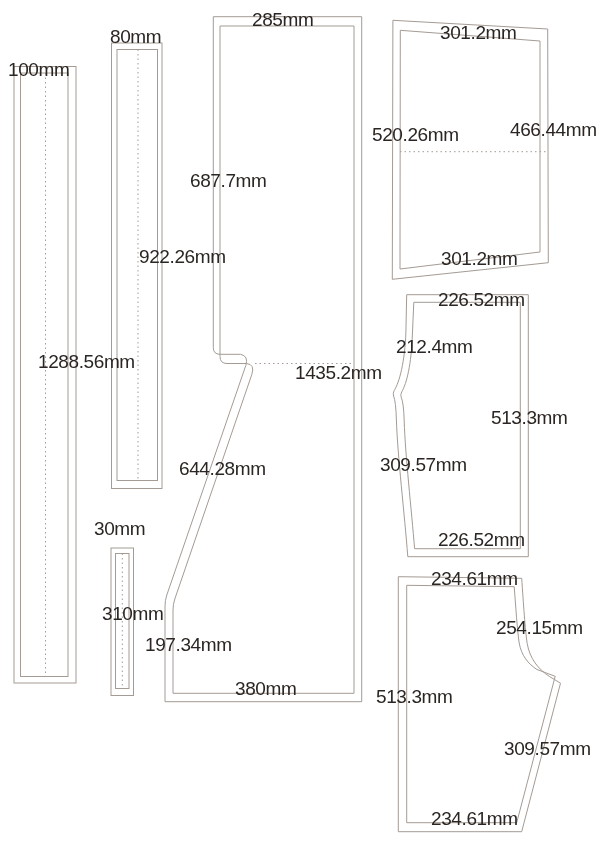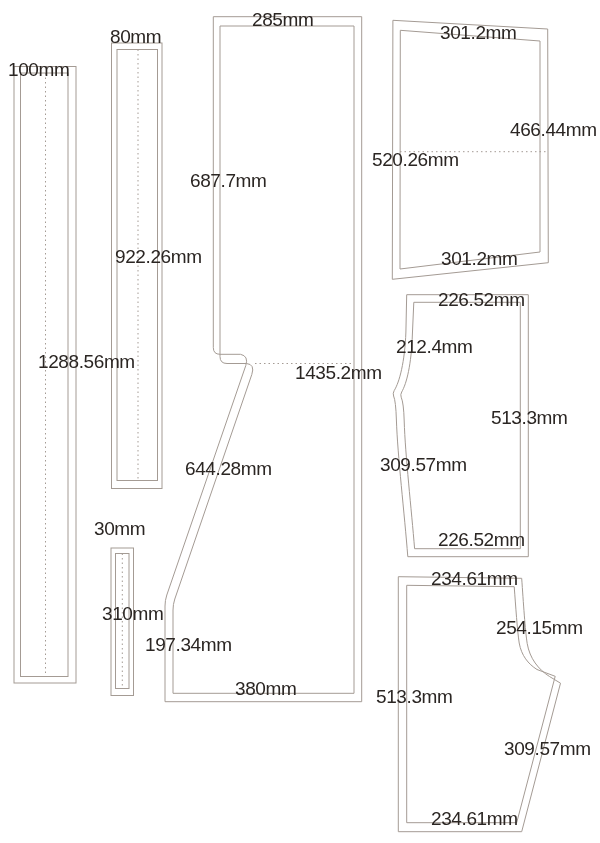--- a/index.html
+++ b/index.html
@@ -72,34 +72,34 @@
     <g>
       <path d="M398.3,576.7 L521.7,578.3 C523.3,602 525.2,631 527.2,643.5 C529.7,658.5 538.5,669.5 549.5,676.5 L560.5,683.2 L521.7,831.7 L398.3,831.7 Z"></path>
       <path d="M406.7,585.3 L514.2,586.7 C515.7,606 517.3,631 519.2,643 C521.4,655.5 528.2,664 537,669.5 L555.2,676.3 L516.7,822.7 L406.7,822.7 Z"></path>
     </g>
   </svg>
 
   <div class="dim" style="left:8px;top:60px">100mm</div>
   <div class="dim" style="left:38px;top:352px">1288.56mm</div>
 
   <div class="dim" style="left:110px;top:27px">80mm</div>
-  <div class="dim" style="left:115px;top:247px">922.26mm</div>
+  <div class="dim" style="left:139px;top:247px">922.26mm</div>
 
   <div class="dim" style="left:94px;top:519px">30mm</div>
   <div class="dim" style="left:102px;top:604px">310mm</div>
 
   <div class="dim" style="left:252px;top:10px">285mm</div>
   <div class="dim" style="left:190px;top:171px">687.7mm</div>
   <div class="dim" style="left:295px;top:363px">1435.2mm</div>
-  <div class="dim" style="left:185px;top:459px">644.28mm</div>
+  <div class="dim" style="left:179px;top:459px">644.28mm</div>
   <div class="dim" style="left:145px;top:635px">197.34mm</div>
   <div class="dim" style="left:235px;top:679px">380mm</div>
 
   <div class="dim" style="left:440px;top:23px">301.2mm</div>
-  <div class="dim" style="left:372px;top:150px">520.26mm</div>
+  <div class="dim" style="left:372px;top:125px">520.26mm</div>
   <div class="dim" style="left:510px;top:120px">466.44mm</div>
   <div class="dim" style="left:441px;top:249px">301.2mm</div>
 
   <div class="dim" style="left:438px;top:290px">226.52mm</div>
   <div class="dim" style="left:396px;top:337px">212.4mm</div>
   <div class="dim" style="left:491px;top:408px">513.3mm</div>
   <div class="dim" style="left:380px;top:455px">309.57mm</div>
   <div class="dim" style="left:438px;top:530px">226.52mm</div>
 
   <div class="dim" style="left:431px;top:569px">234.61mm</div>

